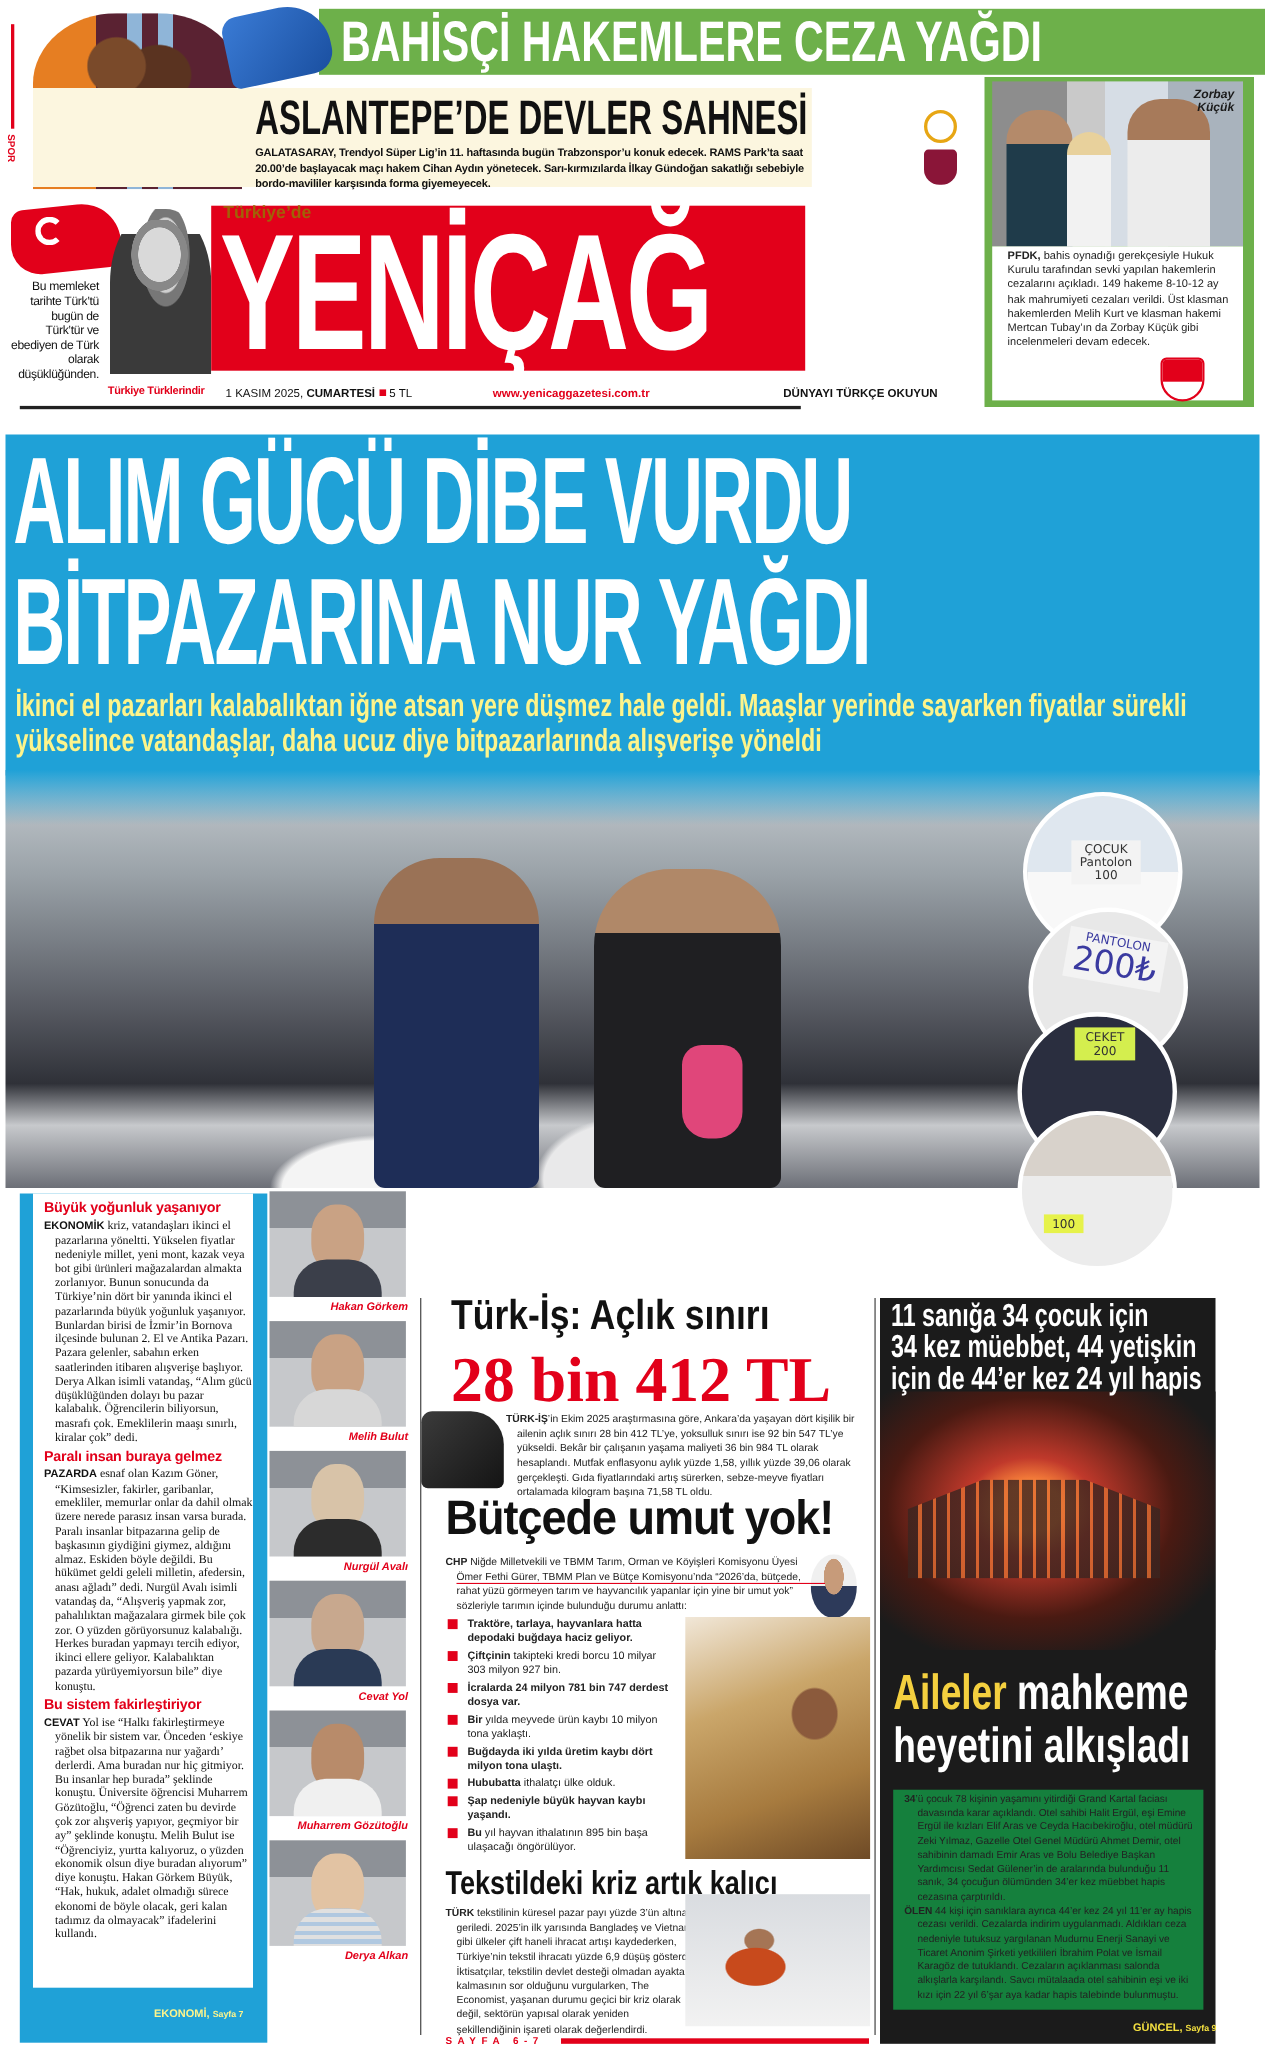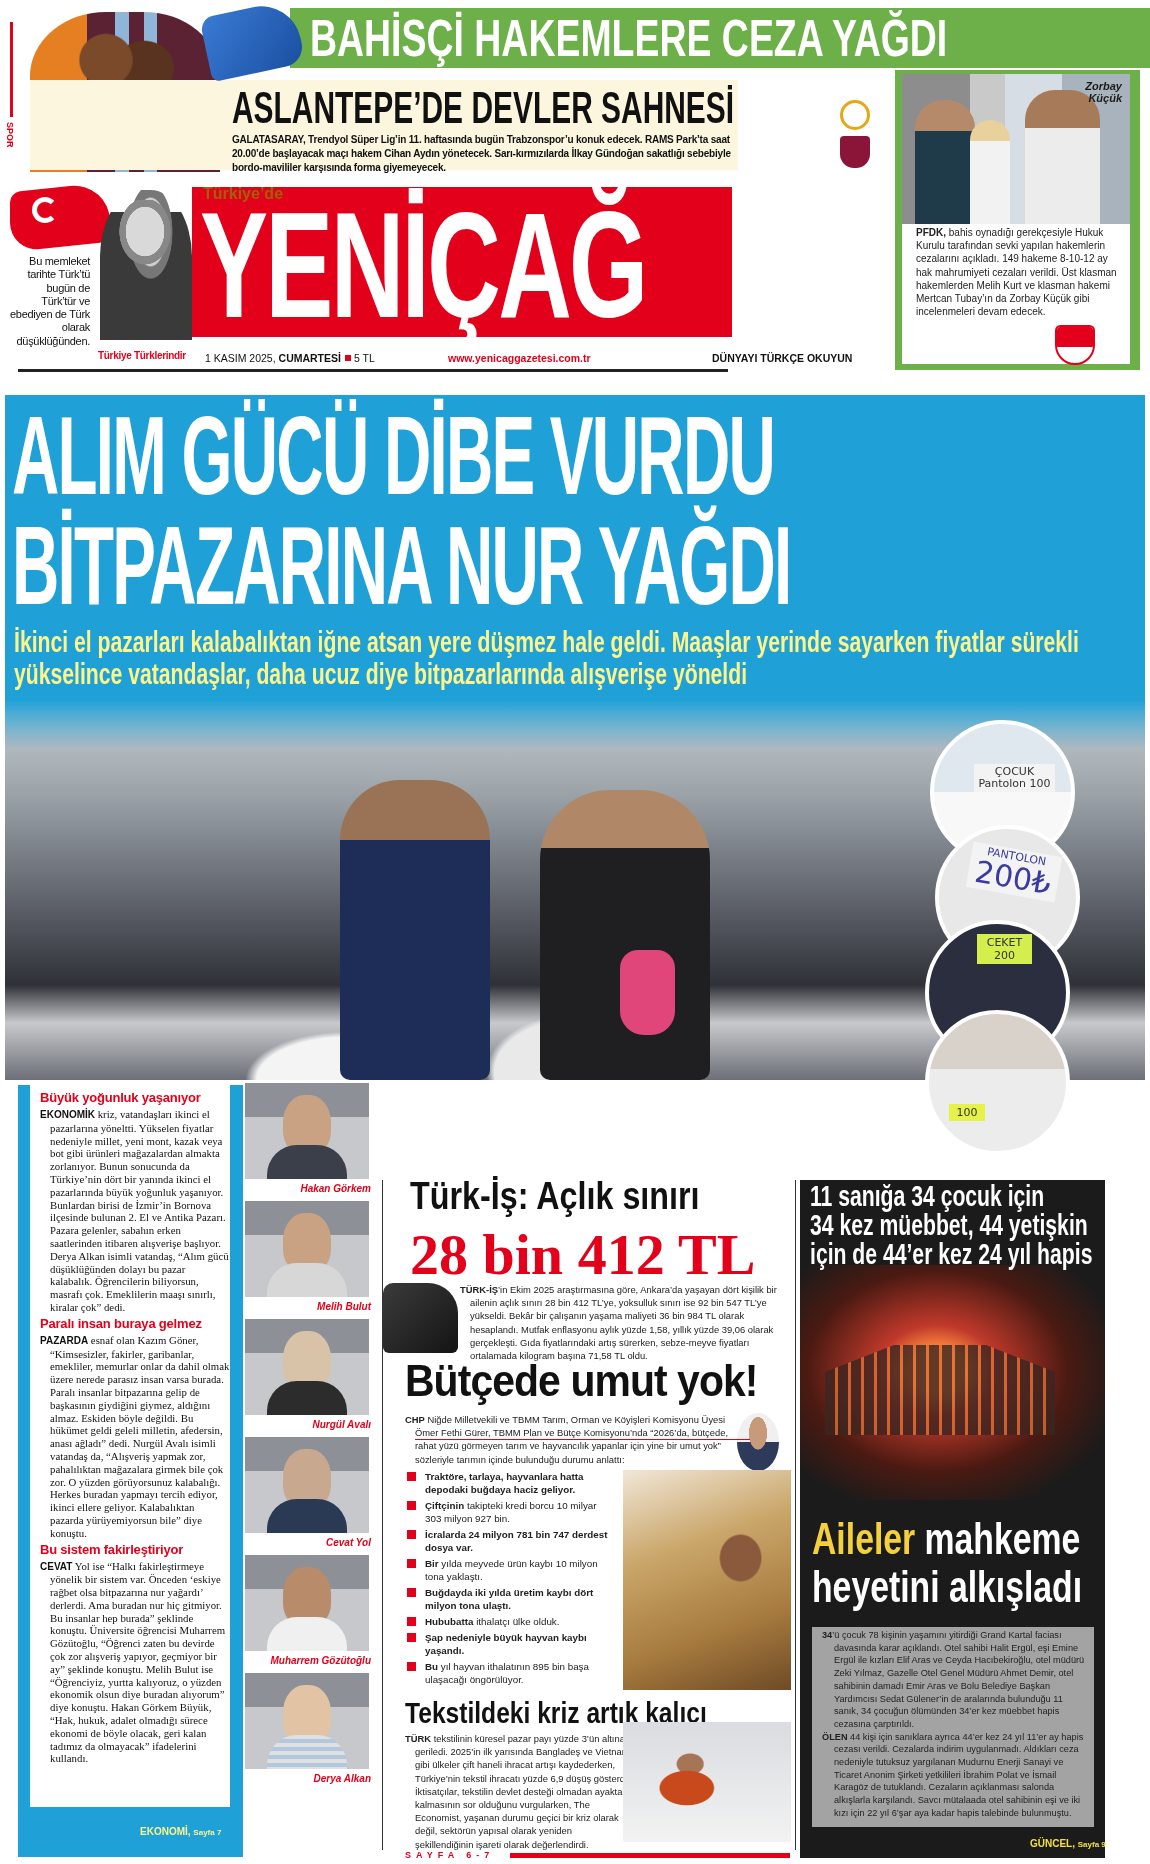--- a/index.html
+++ b/index.html
@@ -73,21 +73,21 @@
   .hero-photo-fade { left: 5px; top: 700px; width: 1140px; height: 50px; background: linear-gradient(#1fa1d7, rgba(31,161,215,0)); }
   .person-a { left: 340px; top: 780px; width: 150px; height: 300px; background: linear-gradient(#9a7256 0 20%, #1e2d57 20% 100%); border-radius: 60px 60px 10px 10px; }
   .person-b { left: 540px; top: 790px; width: 170px; height: 290px; background: linear-gradient(#b08868 0 20%, #1f1f22 20% 100%); border-radius: 70px 70px 10px 10px; }
   .pink-bag { left: 620px; top: 950px; width: 55px; height: 85px; background: #e0467a; border-radius: 18px 18px 24px 24px; }
   .circle { width: 145px; height: 145px; border-radius: 50%; border: 4px solid #fff; overflow: hidden; }
   .circle-1 { left: 930px; top: 720px; background: linear-gradient(#dfe7ef 0 50%, #f8f8f8 50% 100%); }
   .circle-2 { left: 935px; top: 825px; background: #e8e8e8; }
   .circle-3 { left: 925px; top: 920px; background: linear-gradient(#2a2e3f 0 100%); }
   .circle-4 { left: 925px; top: 1010px; background: linear-gradient(#d8d2cb 0 40%, #ececec 40% 100%); }
   .sign { position: absolute; font-family: "DejaVu Sans", sans-serif; color: #3a3aa0; background: #f3f3f3; padding: 2px 4px; text-align:center; }
-  .sign-1 { left: 40px; top: 40px; font-size: 11px; line-height: 12px; color: #333; width: 81px; }
+  .sign-1 { left: 40px; top: 40px; font-size: 11px; line-height: 12px; color: #333; width: 63px; }
   .sign-2 { left: 30px; top: 20px; width: 90px; font-size: 30px; line-height: 30px; transform: rotate(10deg); }
   .sign-2 small { display:block; font-size: 11px; line-height: 12px; }
   .sign-3 { left: 48px; top: 10px; width: 55px; background: #d4ee4e; color: #333; font-size: 11px; line-height: 13px; }
   .sign-4 { left: 20px; top: 90px; width: 36px; background: #e6f24a; color: #333; font-size: 11px; }
 
   
   .left-blue { left: 18px; top: 1085px; width: 225px; height: 772px; background: #1fa1d7; }
   .left-white { left: 30px; top: 1085px; width: 200px; height: 722px; background: #fff; }
   .left-text { left: 40px; top: 1088px; width: 190px; font-family: "Liberation Serif", serif; font-size: 10.8px; line-height: 12.8px; color: #111; }
   .left-text .h { font-family: "Liberation Sans", sans-serif; font-weight: bold; color: #e2001a; font-size: 13px; line-height: 16px; margin: 2px 0 2px 0; letter-spacing: -0.2px; }
@@ -131,21 +131,21 @@
   .sayfa-bar { left: 510px; top: 1853px; width: 280px; height: 5px; background: #e2001a; }
 
   
   .dark-col { left: 800px; top: 1180px; width: 305px; height: 678px; background: #1b1b1b; }
   .fire-photo { left: 800px; top: 1265px; width: 305px; height: 235px;
     background: radial-gradient(ellipse at 45% 45%, #ff8a3c 0 12%, #c0392b 25%, #4a1a12 55%, #1b1b1b 80%); }
   .building { left: 825px; top: 1345px; width: 230px; height: 90px; background: repeating-linear-gradient(90deg, #3b2520 0 10px, #e06e32 10px 13px); opacity: 0.8; clip-path: polygon(0 30%, 30% 0, 70% 0, 100% 30%, 100% 100%, 0 100%); }
   .dark-title { left: 810px; top: 1182px; font-size: 29px; line-height: 29px; color: #fff; font-weight: bold; transform: scaleX(0.73); }
   .aileler-title { left: 812px; top: 1515px; font-size: 45px; line-height: 48px; color: #fff; font-weight: bold; transform: scaleX(0.75); }
   .aileler-title .y { color: #f4d03f; }
-  .dark-text-box { left: 812px; top: 1627px; width: 282px; height: 200px; background: #a3a3a3; padding: 2px 6px 0 10px; font-size: 9.2px; line-height: 12.7px; color: #222; }
+  .dark-text-box { left: 812px; top: 1627px; width: 282px; height: 200px; background: #15803d; padding: 2px 6px 0 10px; font-size: 9.2px; line-height: 12.7px; color: #222; }
   .dark-text-box p { padding-left: 12px; text-indent: -12px; }
   .dark-text-box b { font-weight: bold; }
   .guncel-label { left: 1030px; top: 1838px; font-size: 10px; color: #f4e040; font-weight: bold; }
   .guncel-label span { font-size: 8px; }
 </style>
 </head>
 <body>
 
 <div class="abs spor-label">
   <div class="spor-line"></div>

